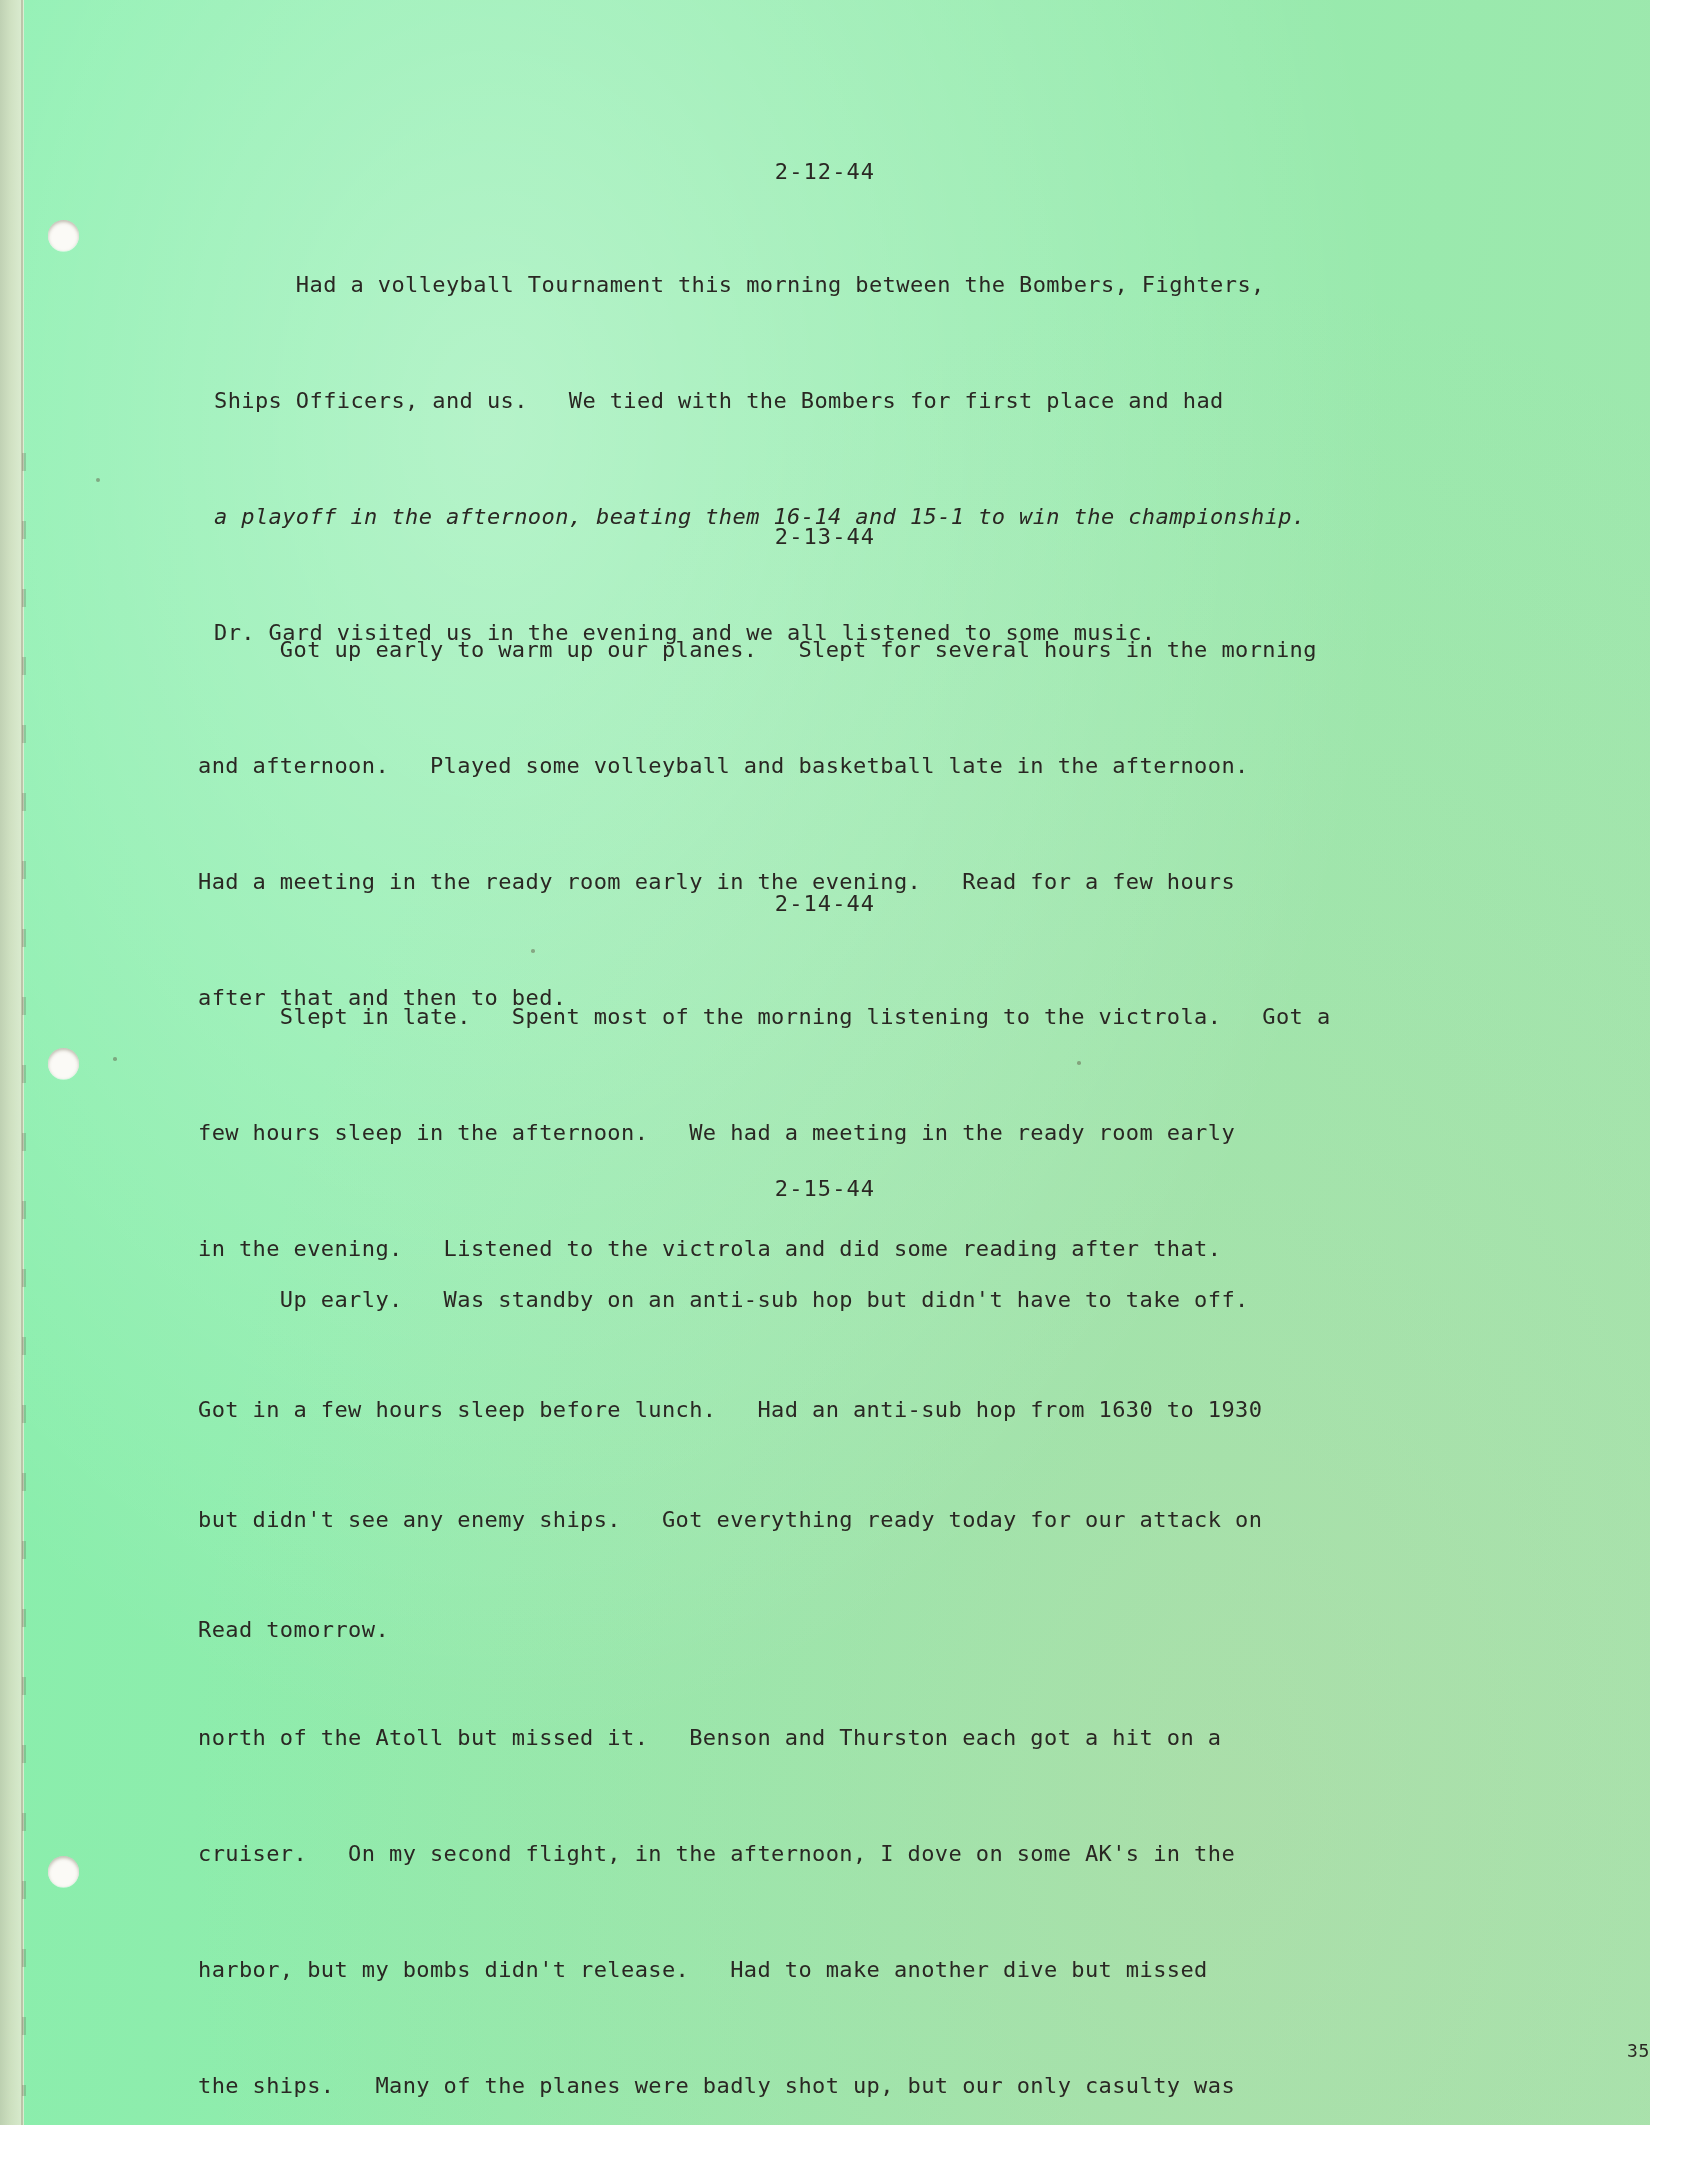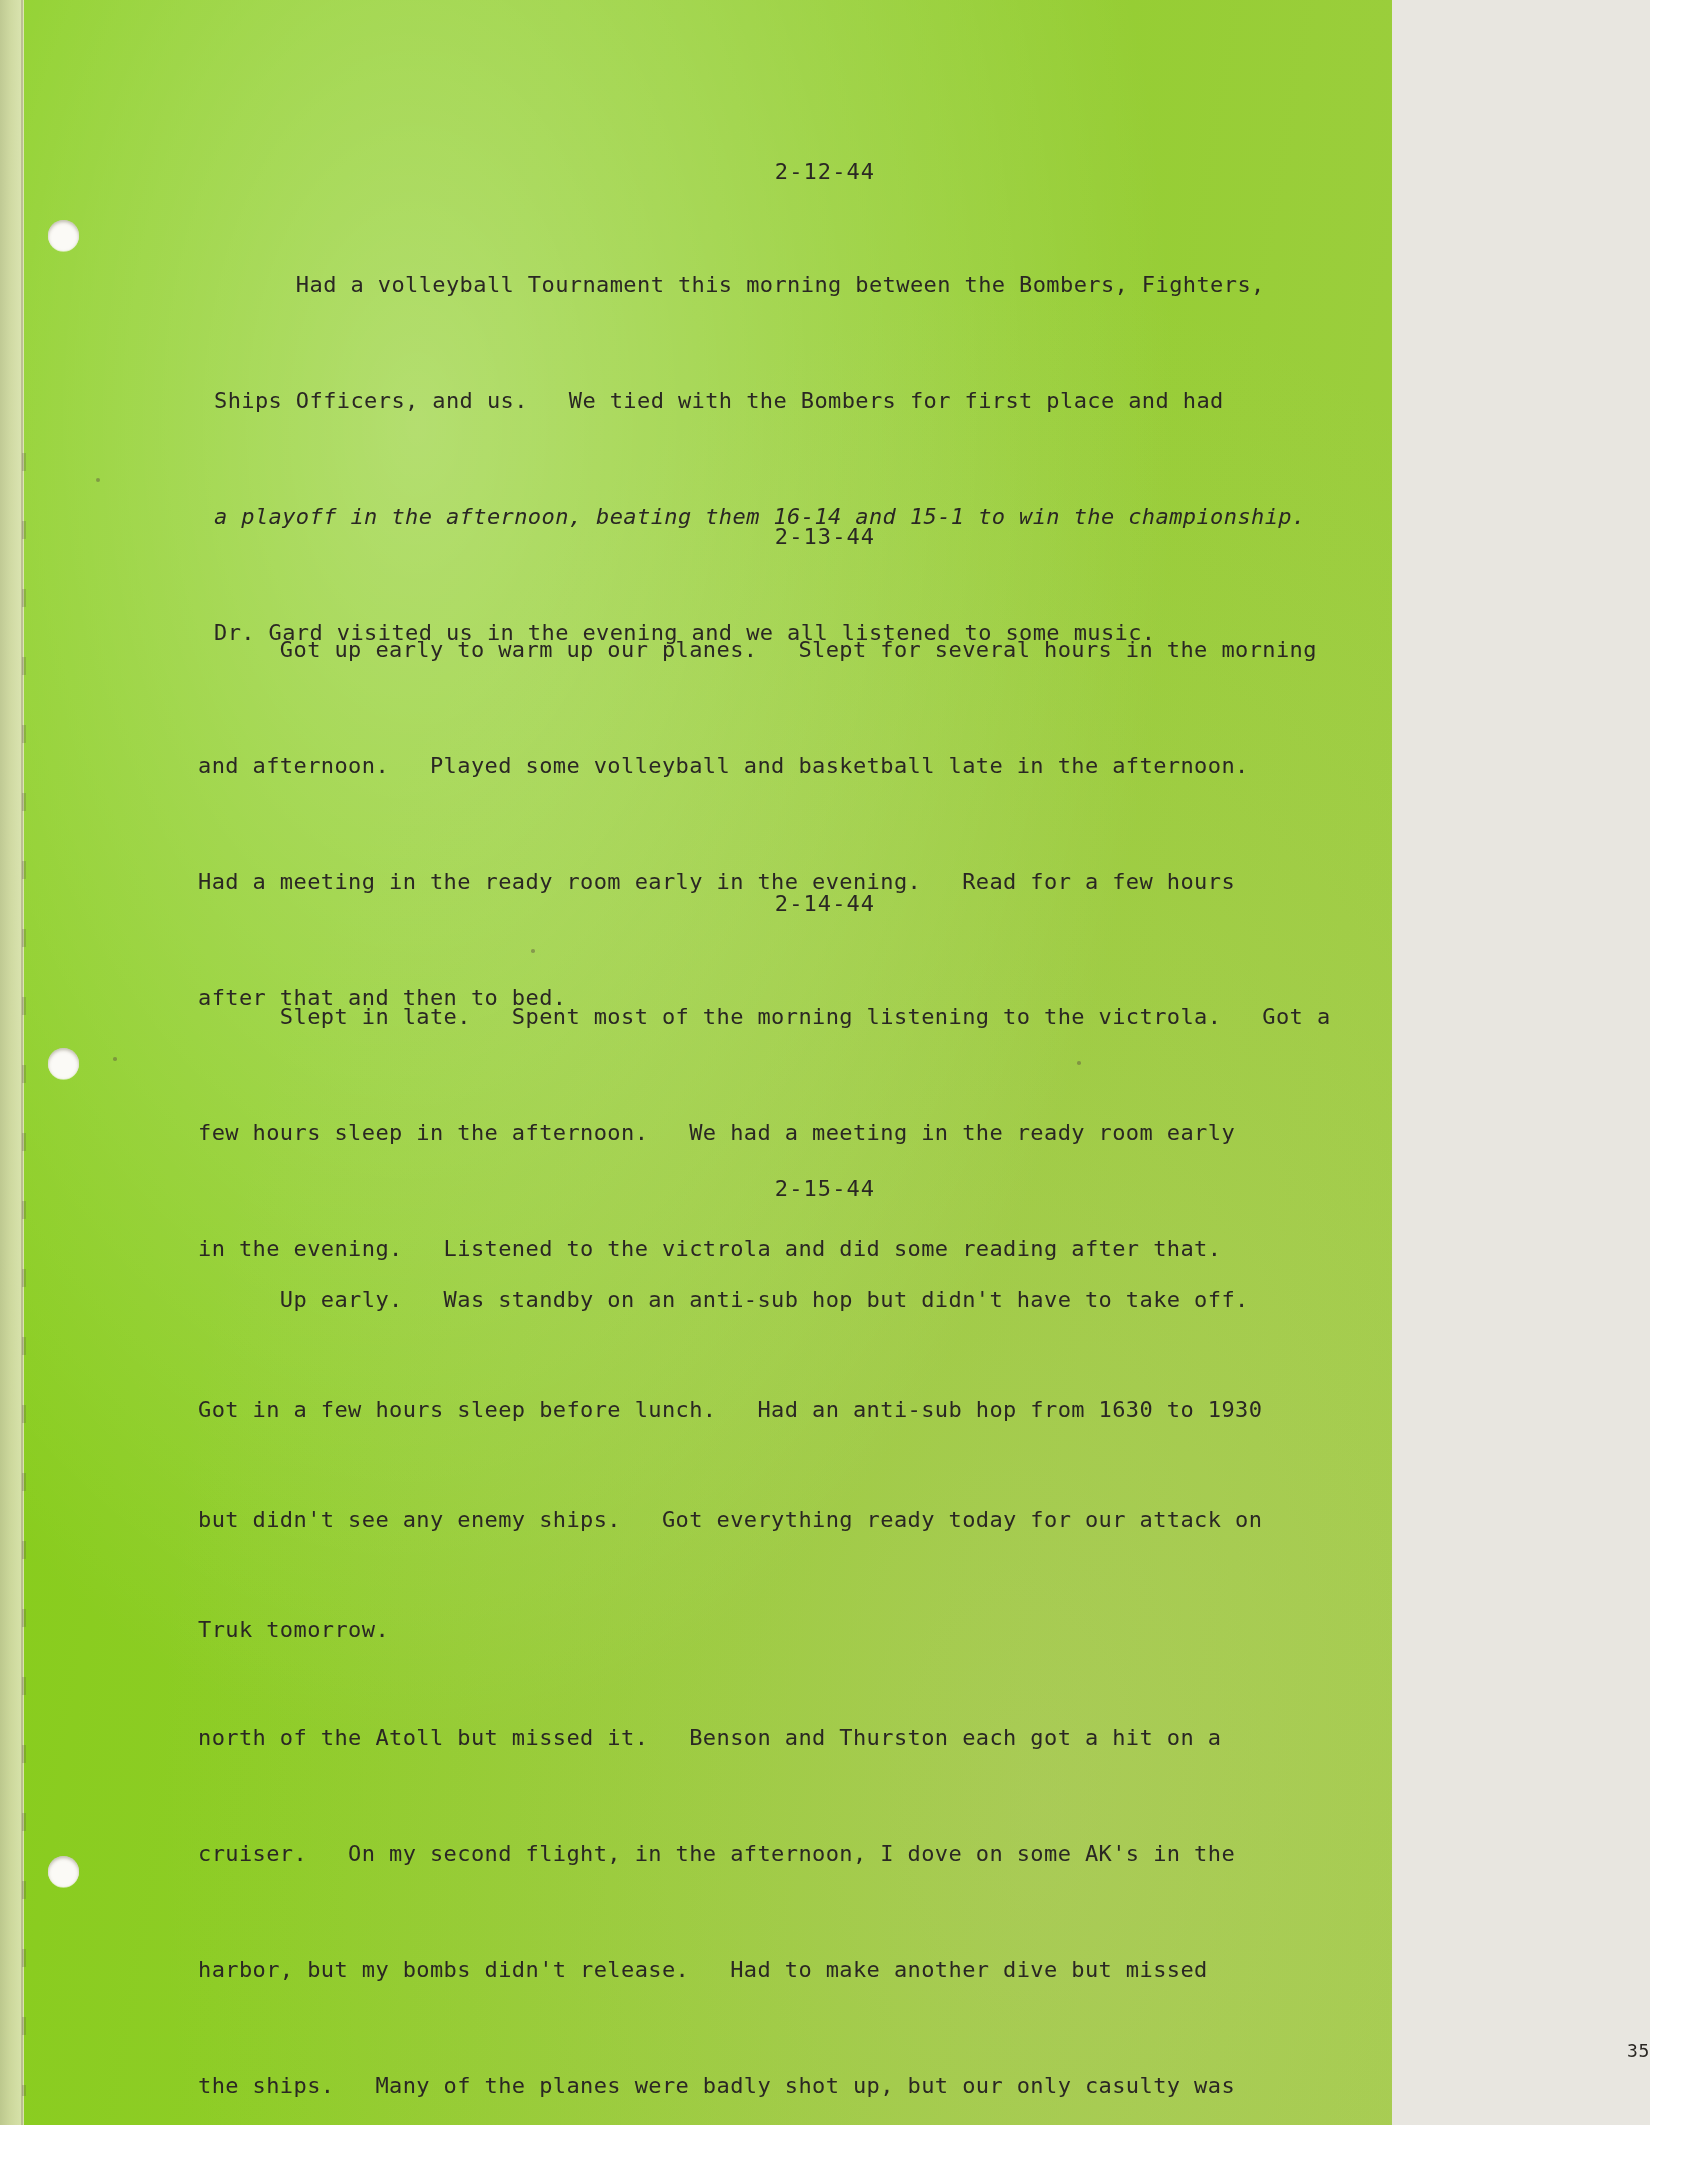--- a/index.html
+++ b/index.html
@@ -20,23 +20,23 @@
     position: absolute;
     inset: 0;
     background: #e8e6e0;
   }
 
   
   .page {
     position: absolute;
     left: 0;
     top: 0;
-    width: 1392px;
-    height: 2125px;
-    background: #84cc16;
+    width: 1650px;
+    height: 2125px;
+    background: #86efac;
     box-shadow: none;
   }
 
   
   .right-strip {
     position: absolute;
     left: 1650px;
     top: 0;
     width: 50px;
     height: 2172px;
@@ -202,21 +202,21 @@
       <span class="ln">      Slept in late.   Spent most of the morning listening to the victrola.   Got a</span>
       <span class="ln" style="display:block; margin-top:50px;">few hours sleep in the afternoon.   We had a meeting in the ready room early</span>
       <span class="ln" style="display:block; margin-top:50px;">in the evening.   Listened to the victrola and did some reading after that.</span>
     </div>
 
     <div class="date-head" style="position:absolute; left:0; top:1176px; width:1650px;">2-15-44</div>
     <div class="para" style="position:absolute; left:198px; top:1245px; width:1367px;">
       <span class="ln">      Up early.   Was standby on an anti-sub hop but didn't have to take off.</span>
       <span class="ln" style="display:block; margin-top:44px;">Got in a few hours sleep before lunch.   Had an anti-sub hop from 1630 to 1930</span>
       <span class="ln" style="display:block; margin-top:44px;">but didn't see any enemy ships.   Got everything ready today for our attack on</span>
-      <span class="ln" style="display:block; margin-top:44px;">Truk tomorrow.</span>
+      <span class="ln" style="display:block; margin-top:44px;">Read tomorrow.</span>
     </div>
 
     <div class="para" style="position:absolute; left:198px; top:1633px; width:1367px;">
       <span class="ln" style="display:block; margin-top:50px;">north of the Atoll but missed it.   Benson and Thurston each got a hit on a</span>
       <span class="ln" style="display:block; margin-top:50px;">cruiser.   On my second flight, in the afternoon, I dove on some AK's in the</span>
       <span class="ln" style="display:block; margin-top:50px;">harbor, but my bombs didn't release.   Had to make another dive but missed</span>
       <span class="ln" style="display:block; margin-top:50px;">the ships.   Many of the planes were badly shot up, but our only casulty was</span>
       
     </div>
 

